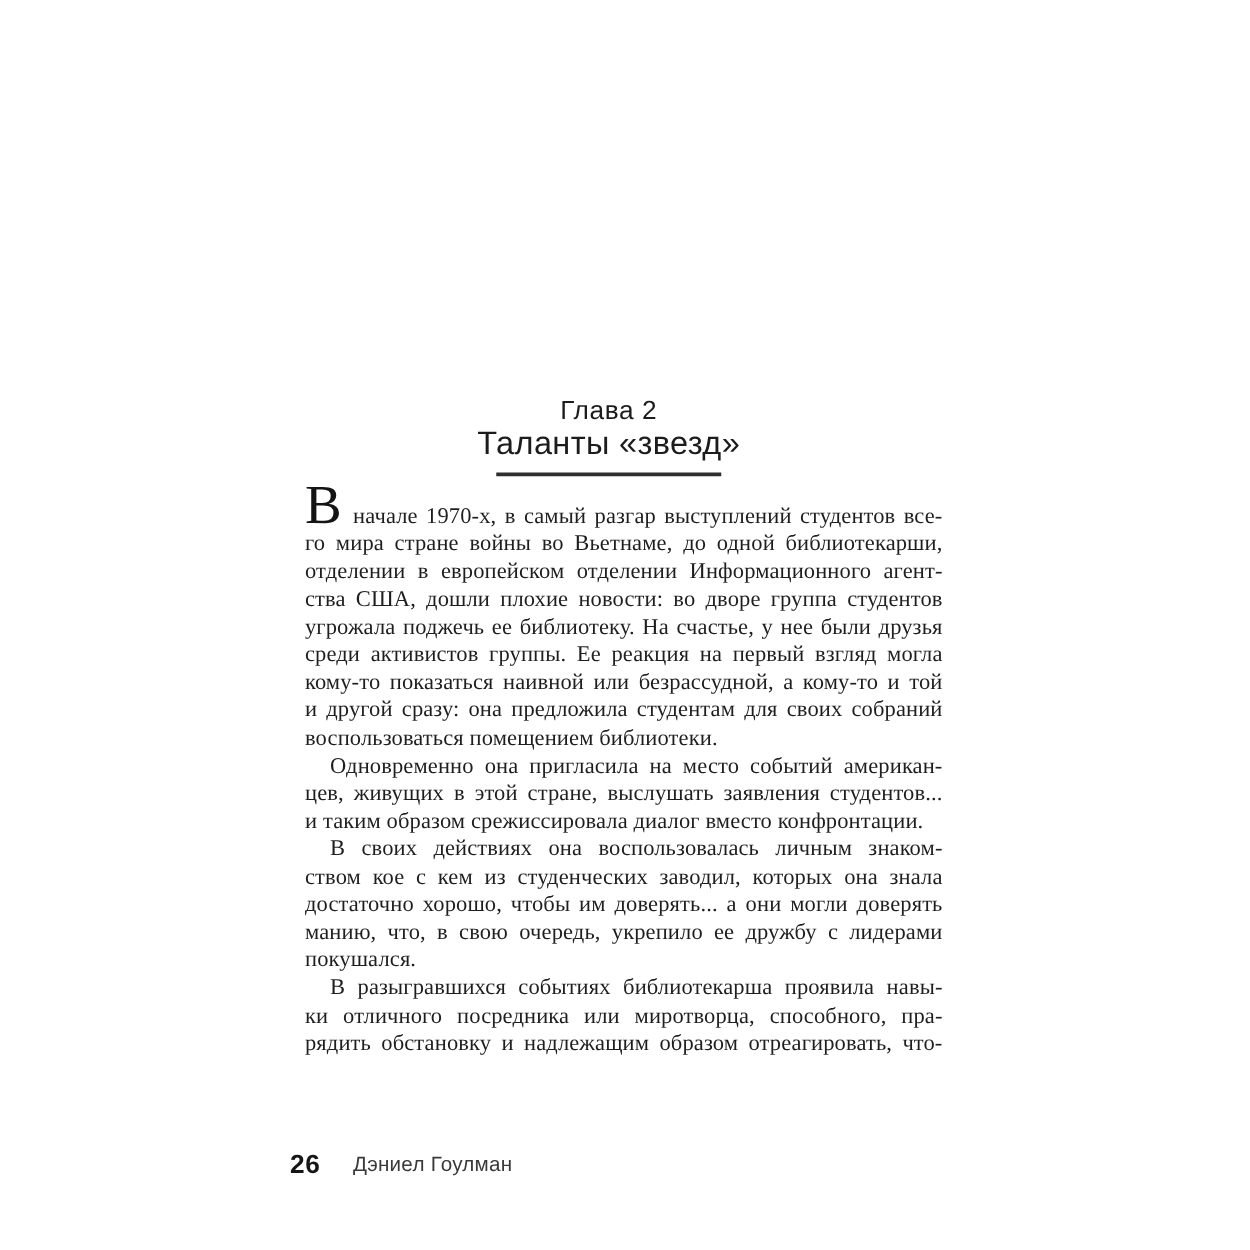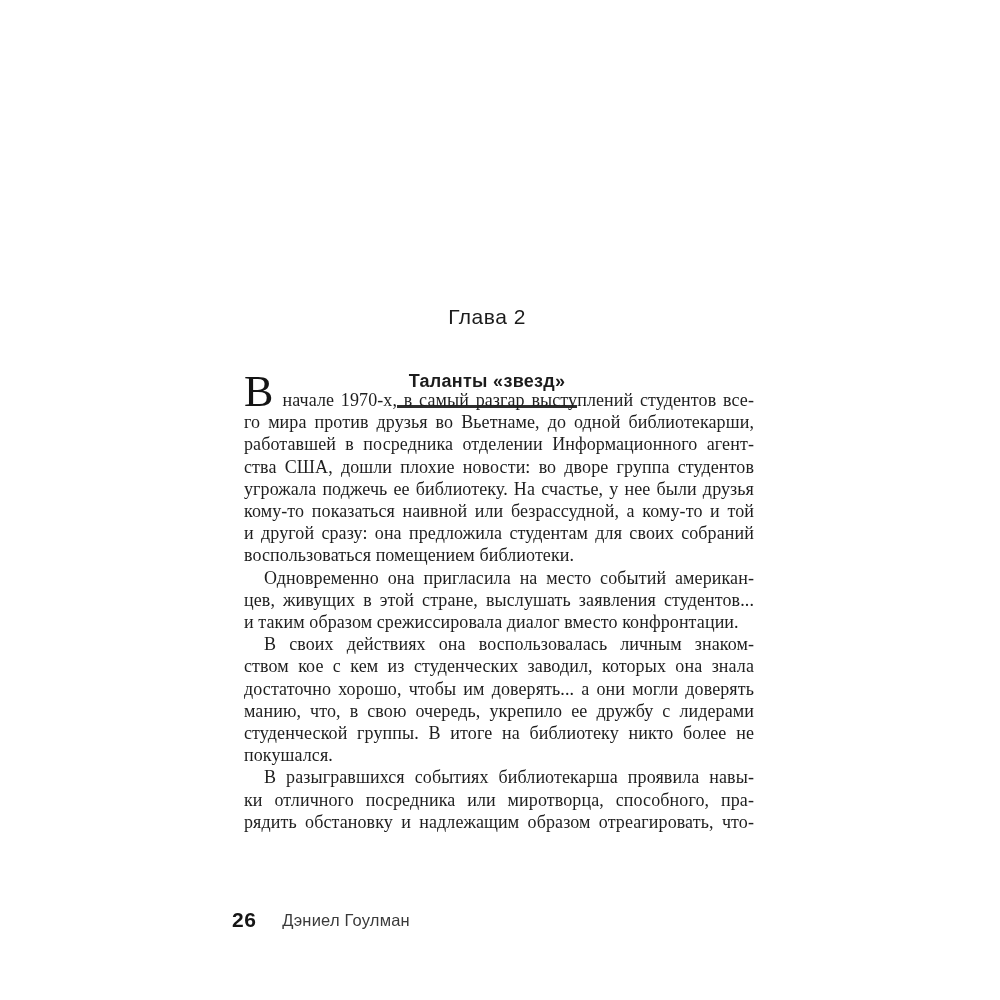--- a/index.html
+++ b/index.html
@@ -5,43 +5,42 @@
   html,body{margin:0;padding:0;}
   body{
     width:1000px;height:1000px;
     background:#ffffff;
     position:relative;
     overflow:hidden;
     font-family:"Liberation Serif", serif;
   }
   .page-block{
     position:absolute;
-    left:232px;top:0;
+    left:232px;top:12px;
     width:510px;height:737px;
   }
   
   .chapter-head{
     position:absolute;
     top:304px;left:0;right:0;
     text-align:center;
     font-family:"Liberation Sans", sans-serif;
     color:#1c1c1c;
   }
   .chapter-label{
     font-size:21px;
     font-weight:400;
     line-height:25px;
     letter-spacing:.5px;
   }
   .chapter-title{
-    font-size:18px;
-    font-weight:700;
+    font-size:26px;
+    font-weight:400;
     line-height:27px;
     letter-spacing:.3px;
-    margin-top:39px;
   }
   .chapter-rule{
     width:180px;height:3px;
     margin:10px auto 0 auto;
     background:#2e2e2e;
     border:none;
   }
   
   .body-text{
     position:absolute;
@@ -95,35 +94,35 @@
 <div class="page-block">
 
   <div class="chapter-head" style="color: rgb(28, 28, 28);">
     <div class="chapter-label">Глава 2</div>
     <div class="chapter-title">Таланты «звезд»</div>
     <div class="chapter-rule" style="background: rgb(46, 46, 46);"></div>
   </div>
 
   <div class="body-text" style="color: rgb(30, 30, 30);">
       <div class="line"><span class="raised-cap">В</span>начале 1970-х, в самый разгар выступлений студентов все-</div>
-      <div class="line">го мира против друзья во Вьетнаме, до одной библиотекарши,</div>
-      <div class="line">работавшей в посредника отделении Информационного агент-</div>
+      <div class="line">го мира стране войны во Вьетнаме, до одной библиотекарши,</div>
+      <div class="line">отделении в европейском отделении Информационного агент-</div>
       <div class="line">ства США, дошли плохие новости: во дворе группа студентов</div>
       <div class="line">угрожала поджечь ее библиотеку. На счастье, у нее были друзья</div>
+      <div class="line">среди активистов группы. Ее реакция на первый взгляд могла</div>
       <div class="line">кому-то показаться наивной или безрассудной, а кому-то и той</div>
       <div class="line">и другой сразу: она предложила студентам для своих собраний</div>
       <div class="line flush">воспользоваться помещением библиотеки.</div>
       <div class="line indent">Одновременно она пригласила на место событий американ-</div>
       <div class="line">цев, живущих в этой стране, выслушать заявления студентов...</div>
       <div class="line flush">и таким образом срежиссировала диалог вместо конфронтации.</div>
       <div class="line indent">В своих действиях она воспользовалась личным знаком-</div>
       <div class="line">ством кое с кем из студенческих заводил, которых она знала</div>
       <div class="line">достаточно хорошо, чтобы им доверять... а они могли доверять</div>
       <div class="line">манию, что, в свою очередь, укрепило ее дружбу с лидерами</div>
-      <div class="line">студенческой группы. В итоге на библиотеку никто более не</div>
       <div class="line flush">покушался.</div>
       <div class="line indent">В разыгравшихся событиях библиотекарша проявила навы-</div>
       <div class="line">ки отличного посредника или миротворца, способного, пра-</div>
       <div class="line">рядить обстановку и надлежащим образом отреагировать, что-</div>
     </div>
 
   <div class="footer">
     <span class="page-number">26</span>
     <span class="footer-author" style="color: rgb(58, 58, 58);">Дэниел Гоулман</span>
   </div>

